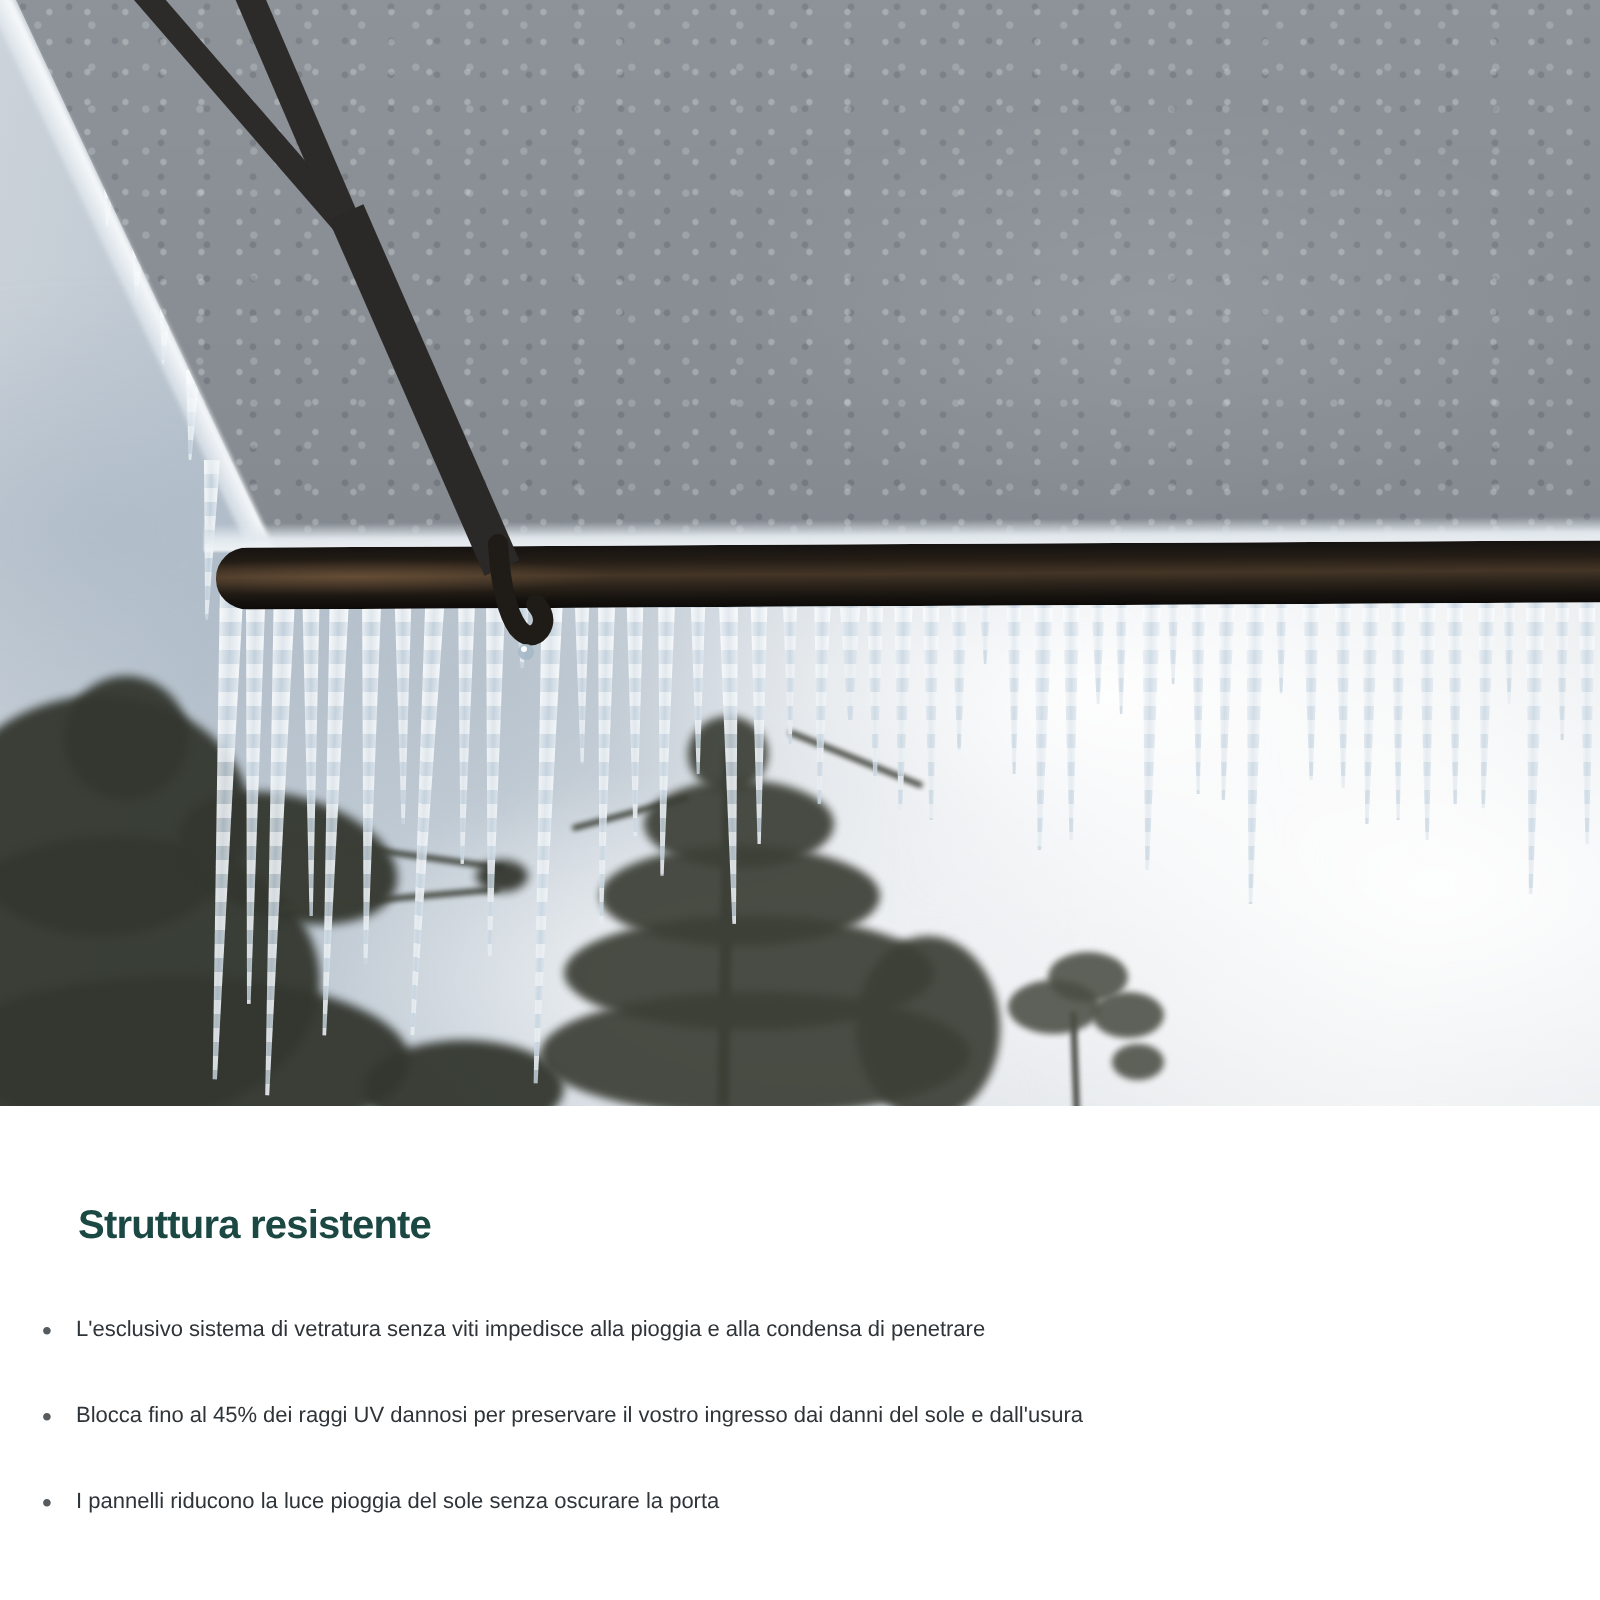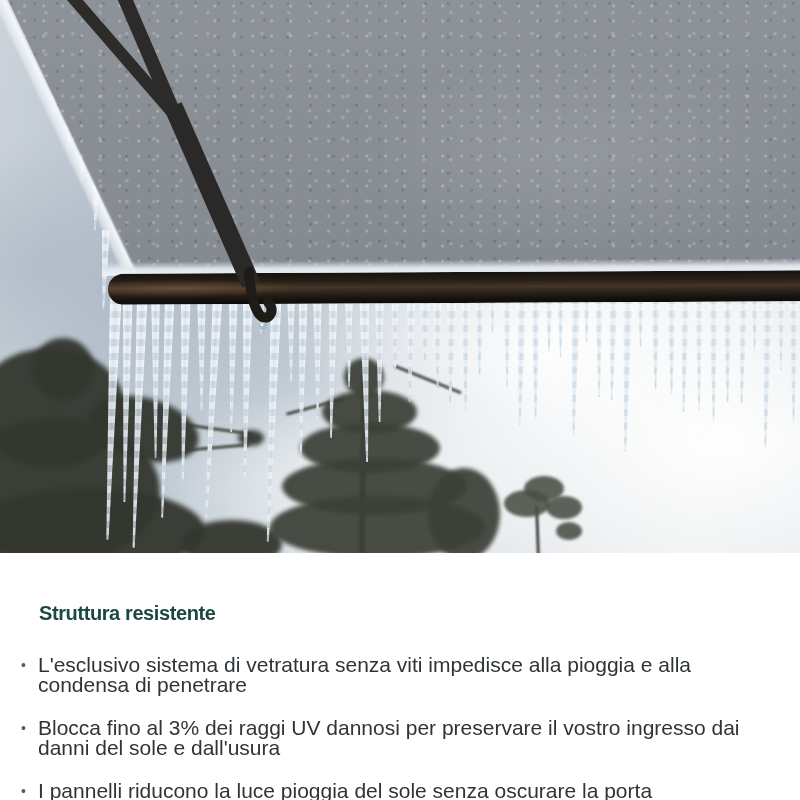--- a/index.html
+++ b/index.html
@@ -62,21 +62,21 @@
       radial-gradient(ellipse 170px 12px at 70px 48%,rgba(150,113,78,.4),rgba(150,113,78,0) 75%),
       linear-gradient(to bottom,#151210 0%,#241d16 24%,#443526 48%,#30271d 62%,#17130f 84%,#0d0b09 100%);}
 
   .straps{position:absolute;inset:0;z-index:7;}
 
   
   .copy{position:relative;padding:44px 40px 0 38px;background:#ffffff;}
   .copy h2{margin:1px;font-size:20px;line-height:31px;font-weight:bold;
     color:#1c4843;letter-spacing:-.4px;}
   .copy ul{margin:26px 0 0;padding:0;list-style:none;}
-  .copy li{position:relative;font-size:21px;line-height:20px;color:#2f3438;
+  .copy li{position:relative;font-size:11px;line-height:20px;color:#2f3438;
     margin-bottom:23px;}
   .copy li::before{content:"\2022";position:absolute;left:-17px;top:0;
     color:#565b60;font-size:14px;}
 </style>
 </head>
 <body>
 
 <div class="page">
 
   <figure class="hero" aria-label="Underside of a frost-covered door canopy with dark support arms; a row of icicles hangs from the front gutter bar against a cloudy winter sky with dark blurred trees">
@@ -184,18 +184,18 @@
       <path d="M249 272 Q251 303 259 314 Q265 321 270 315 Q274 309 268 302" fill="none" stroke="#1f1b17" stroke-width="10" stroke-linecap="round"></path>
       <circle cx="263" cy="326" r="4" fill="#a6b8c6" opacity=".9"></circle>
       <circle cx="262" cy="324.5" r="1.5" fill="#ffffff" opacity=".95"></circle>
     </svg>
   </figure>
 
   <section class="copy">
     <h2>Struttura resistente</h2>
     <ul>
       <li>L'esclusivo sistema di vetratura senza viti impedisce alla pioggia e alla condensa di penetrare</li>
-      <li>Blocca fino al 3% dei raggi UV dannosi per preservare il vostro ingresso dai danni del sole e dall'usura</li>
+      <li>Blocca fino al 45% dei raggi UV dannosi per preservare il vostro ingresso dai danni del sole e dall'usura</li>
       <li>I pannelli riducono la luce pioggia del sole senza oscurare la porta</li>
     </ul>
   </section>
 
 </div>
 
 </body></html>

